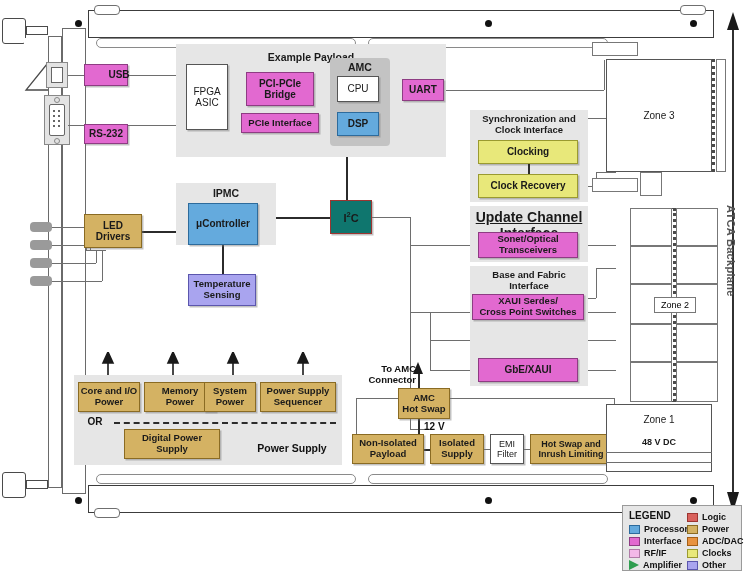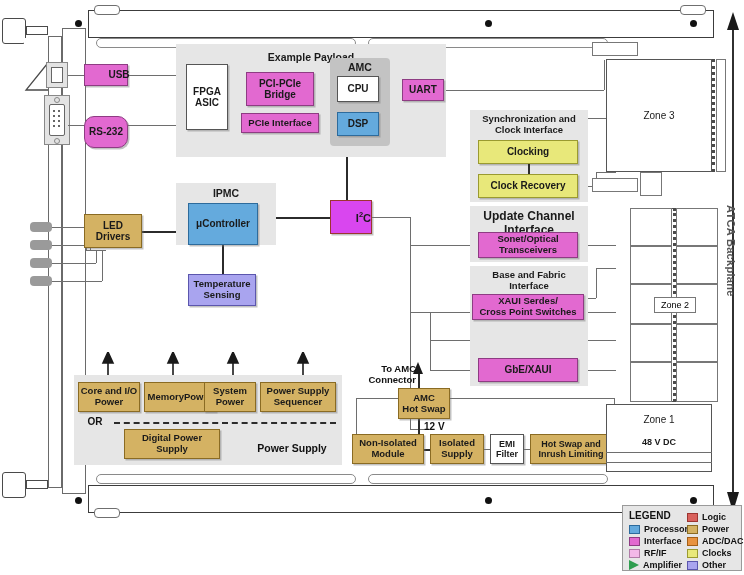--- a/index.html
+++ b/index.html
@@ -20,25 +20,25 @@
   .blk{position:absolute;box-sizing:border-box;display:flex;align-items:center;
        justify-content:center;text-align:center;font-weight:bold;color:#1a1a1a;
        line-height:1.12;box-shadow:1.5px 1.5px 0 rgba(120,120,120,.45);}
   .grp{position:absolute;box-sizing:border-box;background:#e6e6e6;}
   .grplabel{position:absolute;text-align:center;font-weight:bold;color:#1a1a1a;
             line-height:1.14;}
   .lbl{position:absolute;font-weight:bold;color:#111;line-height:1.15;text-align:center;}
 
   .c-iface{background:#e269d0;border:1.2px solid #8e3c83;}
   .c-proc {background:#64aadd;border:1.2px solid #2d6b9c;}
-  .c-logic{background:#d946ef;border:1.2px solid #9c3531;justify-content:flex-end;}
+  .c-logic{background:#0f766e;border:1.2px solid #9c3531;}
   .c-power{background:#d4b263;border:1.2px solid #8a6b23;}
   .c-clock{background:#e8e87a;border:1.2px solid #9a9a30;}
   .c-other{background:#a9a4ef;border:1.2px solid #5b56ad;}
-  .c-white{background:#ffffff;border:1.2px solid #555;font-weight:bold;}
+  .c-white{background:#ffffff;border:1.2px solid #555;font-weight:normal;}
 
   
   .wireH{position:absolute;height:0;border-top:1.3px solid #6e6e6e;}
   .wireV{position:absolute;width:0;border-left:1.3px solid #6e6e6e;}
   .wireHd{position:absolute;height:0;border-top:2px solid #2b2b2b;}
   .wireVd{position:absolute;width:0;border-left:2px solid #2b2b2b;}
   .dashed{position:absolute;height:0;border-top:2.4px dashed #2b2b2b;}
   .dotcol{position:absolute;border-left:3px dotted #4a4a4a;}
 
   
@@ -226,35 +226,35 @@
   <div class="grp" style="left:176px;top:183px;width:100px;height:62px;"></div>
   <div class="grplabel" style="left:176px;top:188px;width:100px;font-size:10.5px;">IPMC</div>
 
   <div class="grp" style="left:470px;top:110px;width:118px;height:92px;"></div>
   <div class="grplabel" style="left:472px;top:114px;width:114px;font-size:9.5px;">
     <span>Synchronization and</span><br>
     <span>Clock Interface</span>
   </div>
 
   <div class="grp" style="left:470px;top:206px;width:118px;height:56px;"></div>
-  <div class="grplabel" style="left:472px;top:210px;width:114px;font-size:12px;">
+  <div class="grplabel" style="left:472px;top:210px;width:114px;font-size:14px;text-decoration:underline;">
     <span>Update Channel</span><br>
     <span>Interface</span>
   </div>
 
   <div class="grp" style="left:470px;top:266px;width:118px;height:120px;"></div>
   <div class="grplabel" style="left:472px;top:270px;width:114px;font-size:9.5px;">
     <span>Base and Fabric</span><br>
     <span>Interface</span>
   </div>
 
   <div class="grp" style="left:74px;top:375px;width:268px;height:90px;"></div>
 
   <div class="blk c-iface" style="left:84px;top:64px;width:44px;height:22px;font-size:10px;padding-left:26px;">USB</div>
-  <div class="blk c-iface" style="left:84px;top:116px;width:44px;height:32px;font-size:10px;border-radius:10px;">RS-232</div>
+  <div class="blk c-iface" style="left:84px;top:124px;width:44px;height:20px;font-size:10px;">RS-232</div>
 
   <div class="blk c-white" style="left:186px;top:64px;width:42px;height:66px;font-size:10px;flex-direction:column;">
     <span>FPGA</span>
     <span>ASIC</span>
   </div>
 
   <div class="blk c-iface" style="left:246px;top:72px;width:68px;height:34px;font-size:10px;flex-direction:column;">
     <span>PCI-PCIe</span>
     <span>Bridge</span>
   </div>
@@ -292,21 +292,21 @@
   <div class="blk c-iface" style="left:472px;top:294px;width:112px;height:26px;font-size:9.5px;flex-direction:column;">
     <span>XAUI Serdes/</span>
     <span>Cross Point Switches</span>
   </div>
   <div class="blk c-iface" style="left:478px;top:358px;width:100px;height:24px;font-size:10px;">GbE/XAUI</div>
 
   <div class="blk c-power" style="left:78px;top:382px;width:62px;height:30px;font-size:9.5px;flex-direction:column;">
     <span>Core and I/O</span>
     <span>Power</span>
   </div>
-  <div class="blk c-power" style="left:144px;top:382px;width:72px;height:30px;font-size:9.5px;flex-direction:row;">
+  <div class="blk c-power" style="left:144px;top:382px;width:72px;height:30px;font-size:9.5px;flex-direction:column;">
     <span>Memory</span>
     <span>Power</span>
   </div>
   <div class="blk c-power" style="left:204px;top:382px;width:52px;height:30px;font-size:9.5px;flex-direction:column;">
     <span>System</span>
     <span>Power</span>
   </div>
   <div class="blk c-power" style="left:260px;top:382px;width:76px;height:30px;font-size:9.5px;flex-direction:column;">
     <span>Power Supply</span>
     <span>Sequencer</span>
@@ -326,21 +326,21 @@
     <span>Connector</span>
   </div>
   <div class="blk c-power" style="left:398px;top:388px;width:52px;height:31px;font-size:9.5px;flex-direction:column;">
     <span>AMC</span>
     <span>Hot Swap</span>
   </div>
   <div class="lbl" style="left:424px;top:421px;width:34px;font-size:10px;text-align:left;">12 V</div>
 
   <div class="blk c-power" style="left:352px;top:434px;width:72px;height:30px;font-size:9.5px;flex-direction:column;">
     <span>Non-Isolated</span>
-    <span>Module</span>
+    <span>Payload</span>
   </div>
   <div class="blk c-power" style="left:430px;top:434px;width:54px;height:30px;font-size:9.5px;flex-direction:column;">
     <span>Isolated</span>
     <span>Supply</span>
   </div>
   <div class="blk c-white" style="left:490px;top:434px;width:34px;height:30px;font-size:9px;flex-direction:column;">
     <span>EMI</span>
     <span>Filter</span>
   </div>
   <div class="blk c-power" style="left:530px;top:434px;width:82px;height:30px;font-size:9px;flex-direction:column;">

